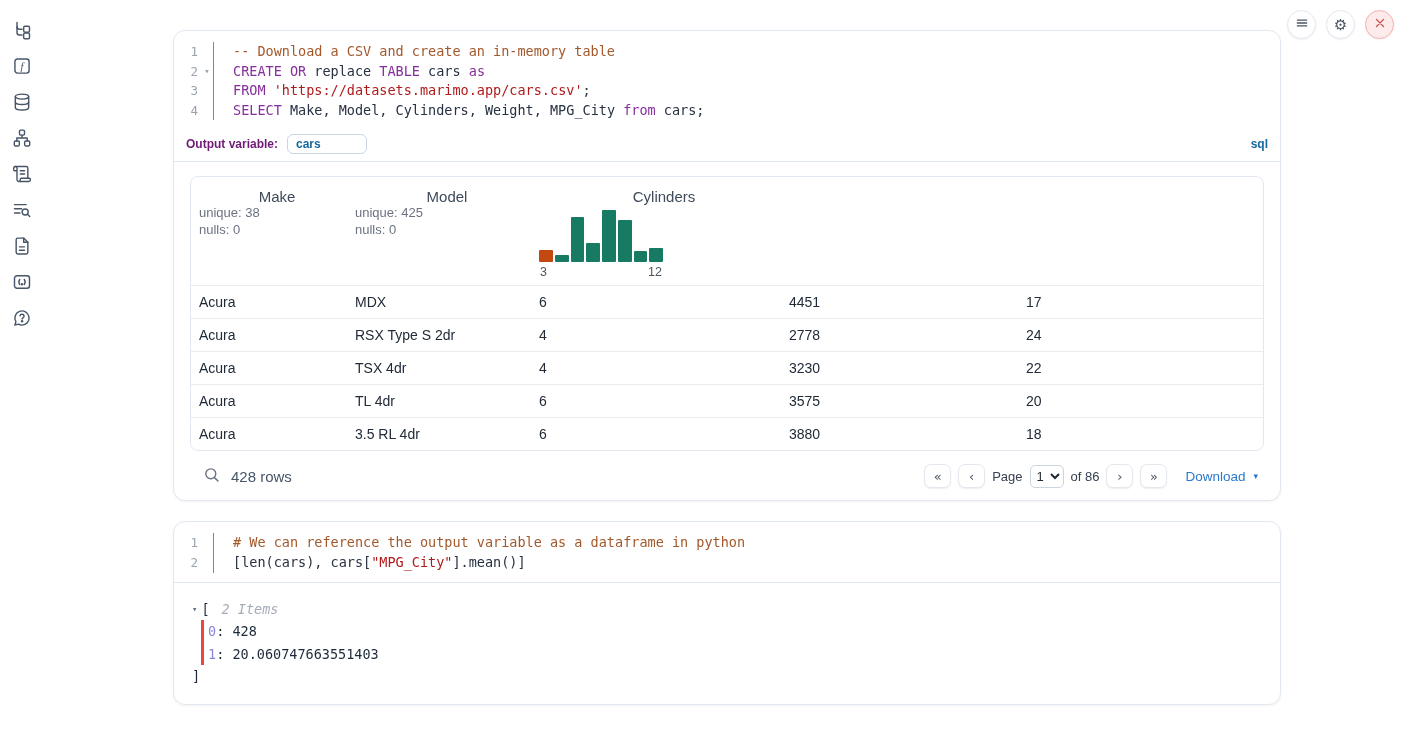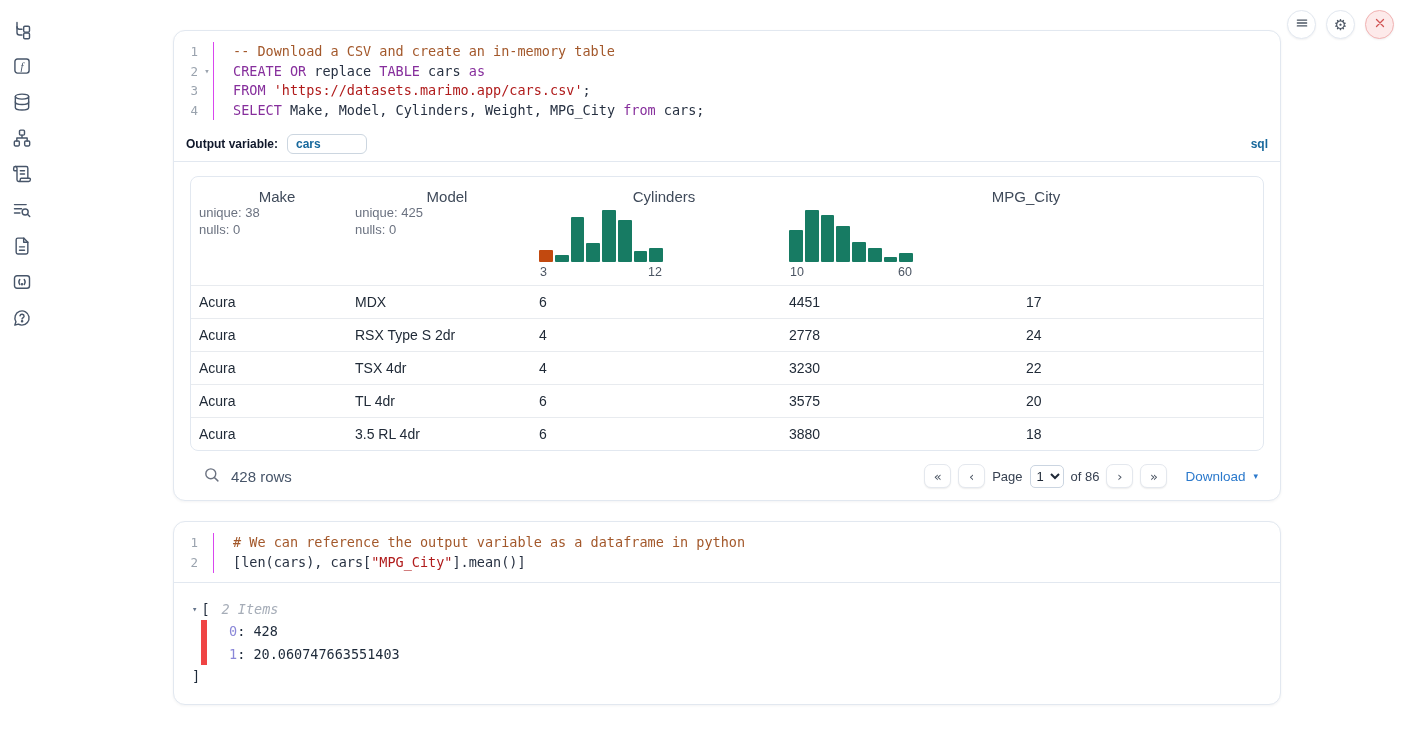--- a/index.html
+++ b/index.html
@@ -50,21 +50,21 @@
   .code-body { border-left:1px solid #d946ef; padding-left:19px; white-space:pre; color:#273142; flex:1; }
   .tok-kw  { color:#862e9c; }
   .tok-com { color:#a3582b; }
   .tok-str { color:#b01b1b; }
 
   
   .outvar {
     display:flex; align-items:center; gap:9px; padding:5px 12px 7px;
     border-bottom:1px solid #e2e8f0;
   }
-  .outvar-label { font-size:12px; font-weight:700; color:#0f172a; }
+  .outvar-label { font-size:12px; font-weight:700; color:#701a75; }
   .outvar-input {
     width:80px; padding:2px 8px; font-size:12px; font-weight:700; color:#17689c;
     border:1px solid #ccd6e0; border-radius:6px; font-family:"Liberation Sans", sans-serif; outline:none;
   }
   .lang-label { margin-left:auto; font-size:12px; font-weight:600; color:#17689c; }
 
   
   .cell-output { padding:14px 16px 0; }
   .table-card { border:1px solid #e2e8f0; border-radius:8px; overflow:hidden; }
   .thead { display:flex; padding:11px 0 6px; }
@@ -105,21 +105,21 @@
   .chev-down { font-size:9px; color:#2b79cc; }
 
   
   .tree {
     font-family:"DejaVu Sans Mono", monospace; font-size:13.5px; color:#1e2a3a;
     padding:15px 16px 16px 18px; line-height:22.5px;
   }
   .tree-head { display:flex; align-items:center; gap:4px; }
   .tree-chevron { font-size:9px; color:#64748b; }
   .tree-muted { color:#a6adb8; font-style:italic; margin-left:8px; }
-  .tree-children { border-left:6px solid #ef4444; margin-left:9px; padding-left:22px; }
+  .tree-children { border-left:3px solid #ef4444; margin-left:9px; padding-left:4px; }
   .tree-key { color:#8a87d8; }
   .divider-top { border-top:1px solid #e2e8f0; }
 </style>
 </head>
 <body>
 
 <aside class="sidebar" id="sidebar">
     <button class="side-btn">
       <span><svg viewBox="0 0 24 24" fill="none" stroke="currentColor" stroke-width="1.7" stroke-linecap="round" stroke-linejoin="round">
           <path d="M6 3v12a3 3 0 0 0 3 3h3"></path>
@@ -264,39 +264,20 @@
                   <div class="hist-bar" style="height:87%;background:#177b63"></div>
                   <div class="hist-bar" style="height:37%;background:#177b63"></div>
                   <div class="hist-bar" style="height:100%;background:#177b63"></div>
                   <div class="hist-bar" style="height:82%;background:#177b63"></div>
                   <div class="hist-bar" style="height:22%;background:#177b63"></div>
                   <div class="hist-bar" style="height:28%;background:#177b63"></div>
                 </div>
                 <div class="hist-labels">
                   <span>3</span>
                   <span>12</span>
-                </div>
-              </div>
-            </div>
-            <div class="th col-4">
-              <div class="th-label">MPG_City</div>
-              <div class="hist">
-                <div class="hist-bars">
-                  <div class="hist-bar" style="height:62%;background:#177b63"></div>
-                  <div class="hist-bar" style="height:100%;background:#177b63"></div>
-                  <div class="hist-bar" style="height:92%;background:#177b63"></div>
-                  <div class="hist-bar" style="height:70%;background:#177b63"></div>
-                  <div class="hist-bar" style="height:40%;background:#177b63"></div>
-                  <div class="hist-bar" style="height:28%;background:#177b63"></div>
-                  <div class="hist-bar" style="height:10%;background:#177b63"></div>
-                  <div class="hist-bar" style="height:18%;background:#177b63"></div>
-                </div>
-                <div class="hist-labels">
-                  <span>10</span>
-                  <span>60</span>
                 </div>
               </div>
             </div>
           </div>
         <div id="tbody">
             <div class="trow">
               <div class="col-0">Acura</div>
               <div class="col-1">MDX</div>
               <div class="col-2">6</div>
               <div class="col-3">4451</div>

